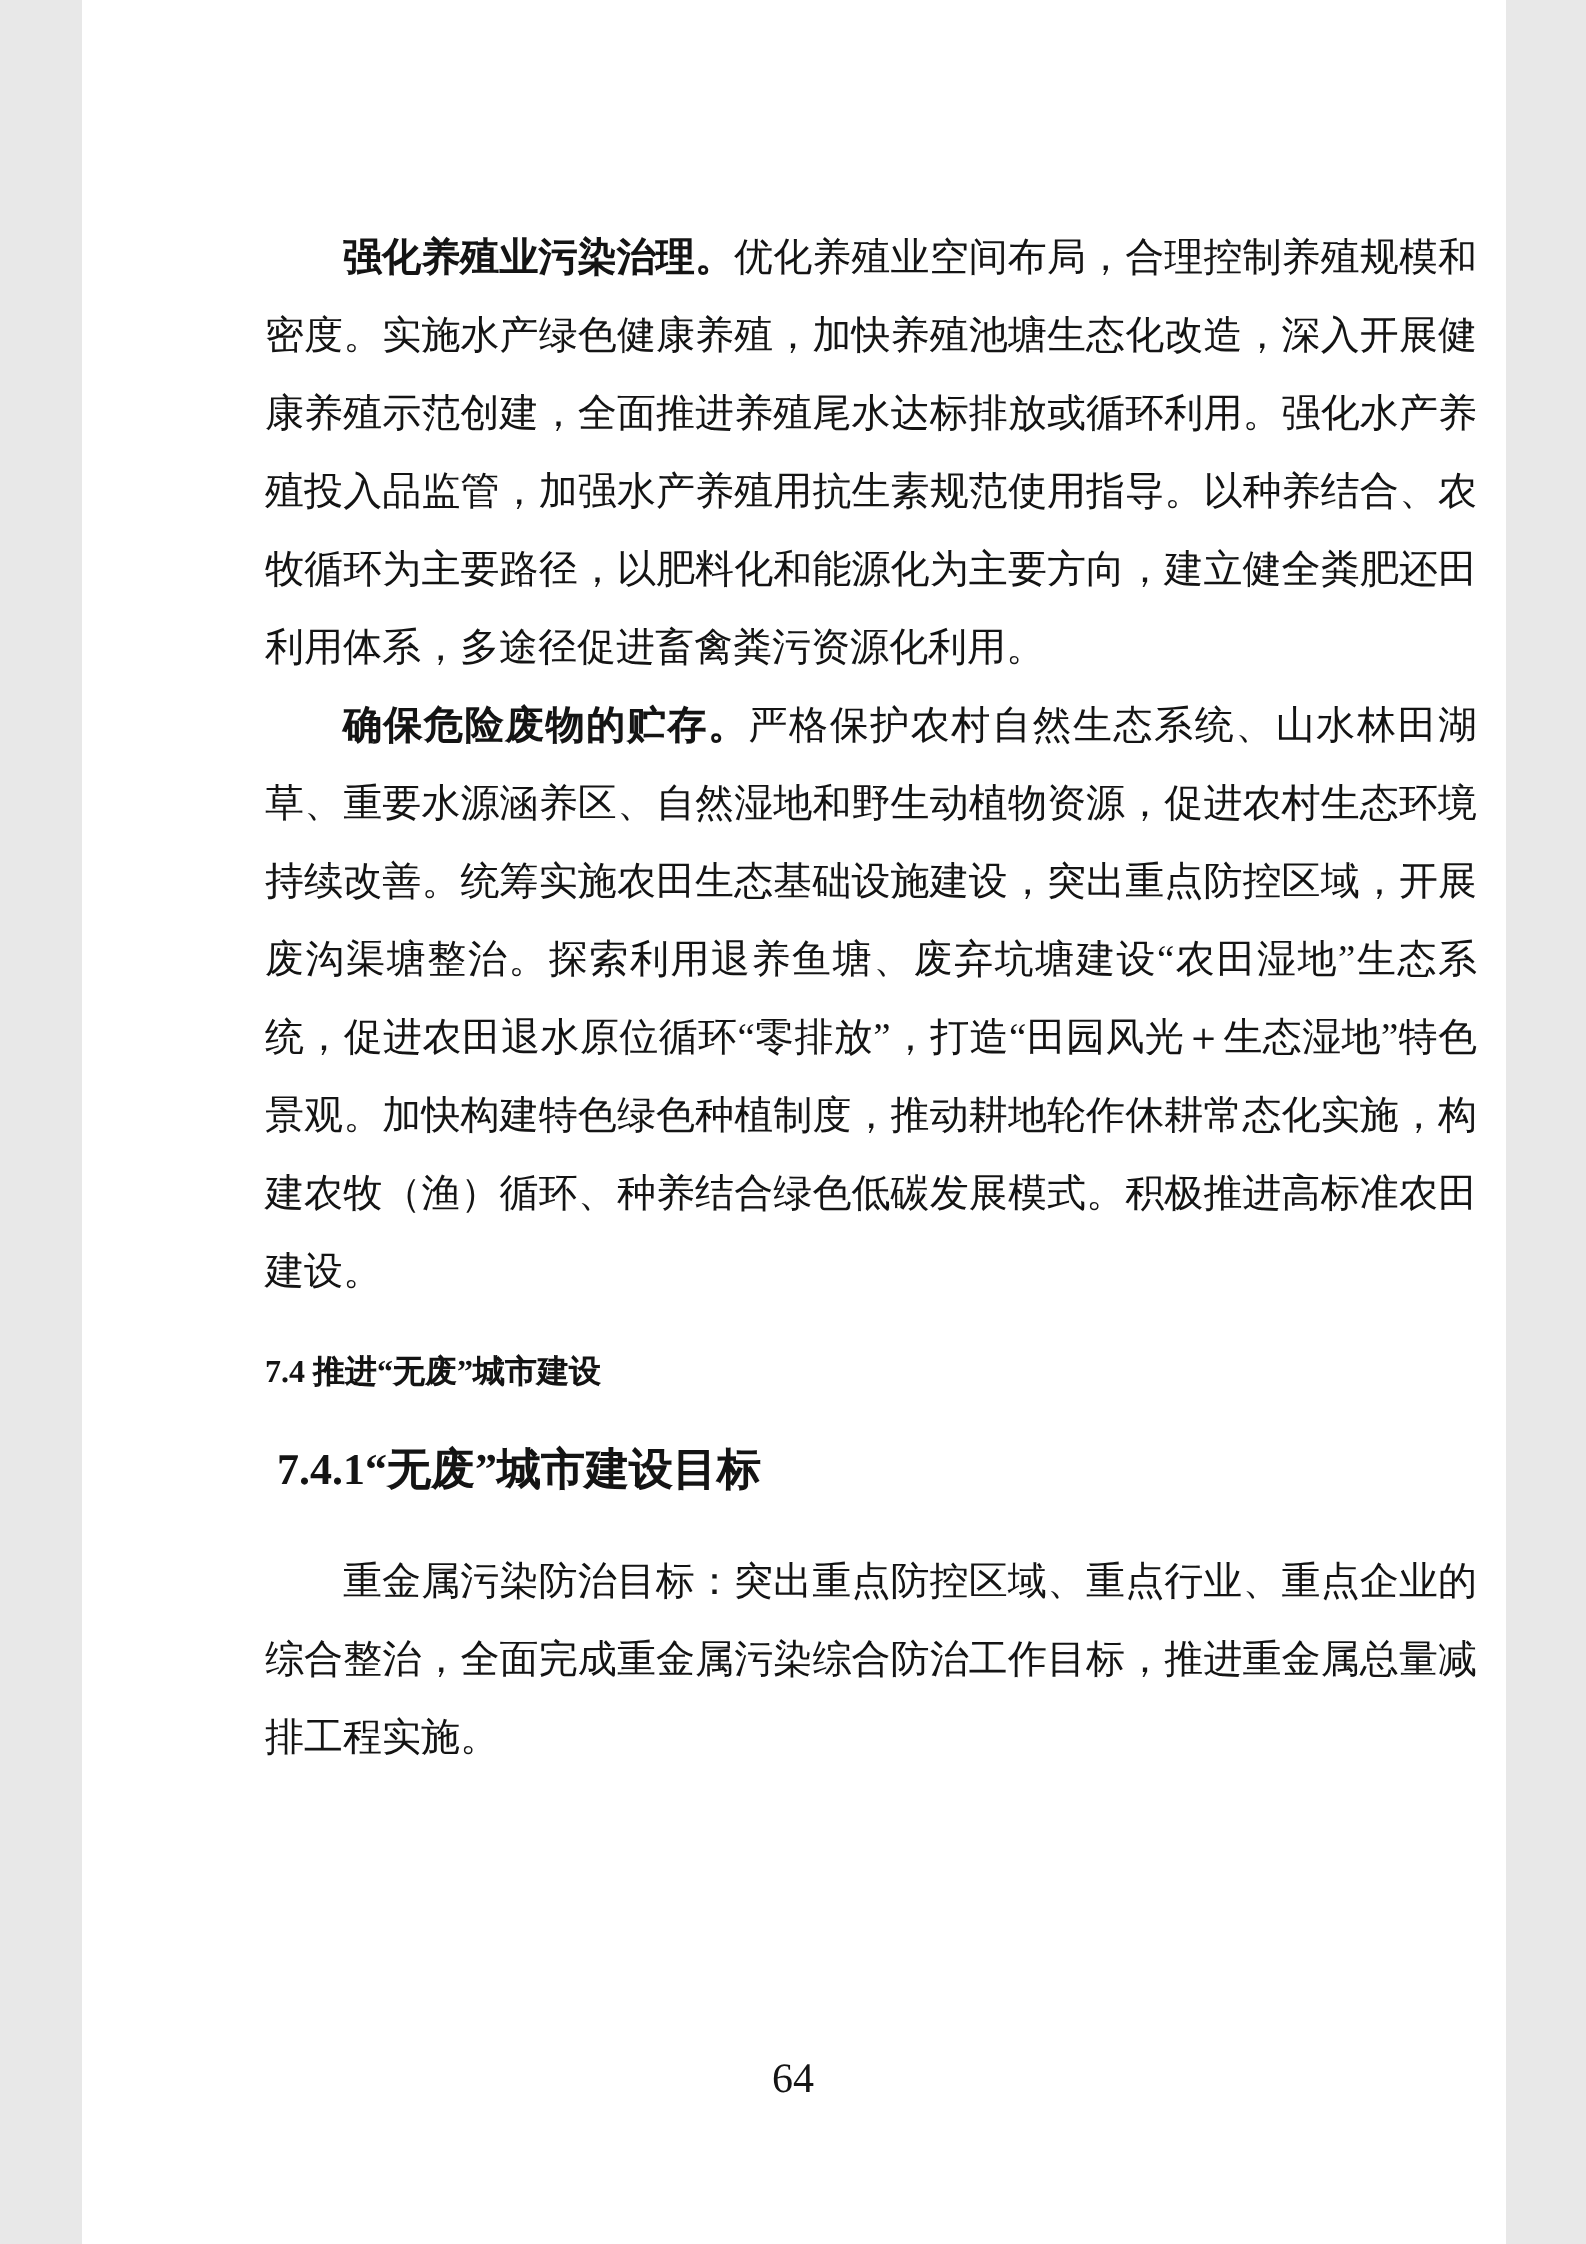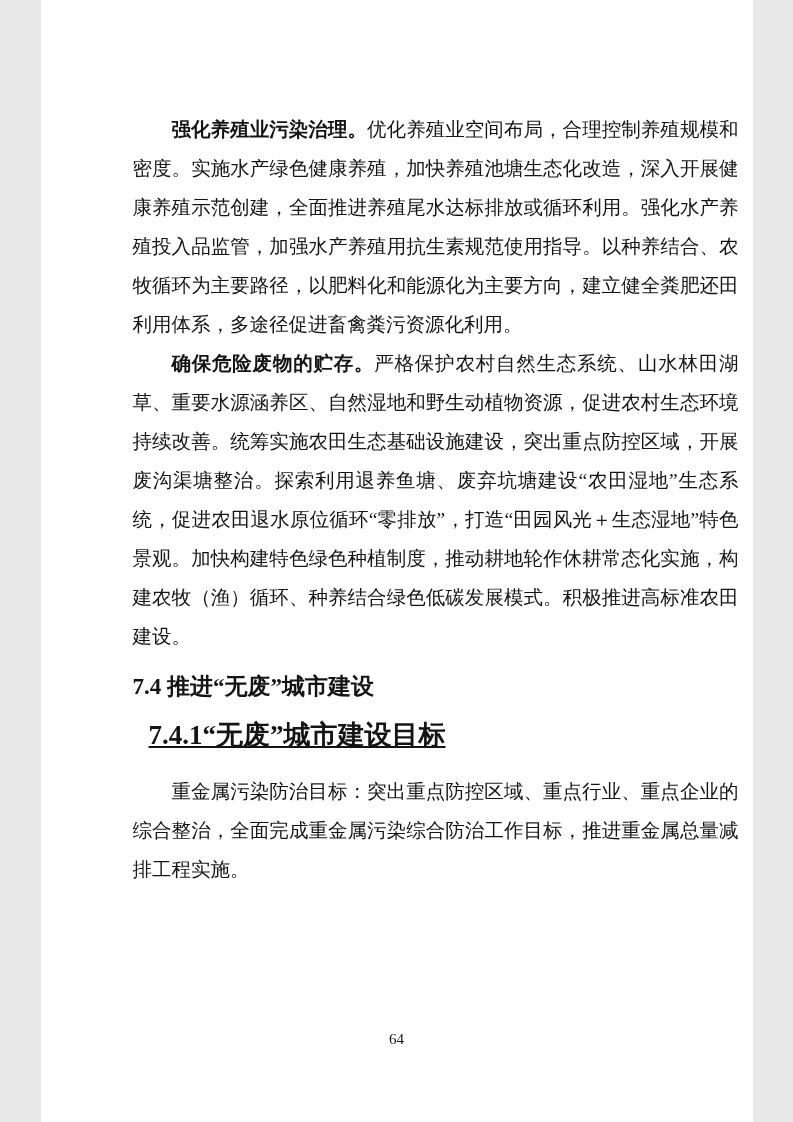--- a/index.html
+++ b/index.html
@@ -30,43 +30,42 @@
   .content p {
     margin: 0;
     padding: 0;
     text-indent: 2em;
     word-break: break-all;
   }
   .lead {
     font-weight: bold;
   }
   h1.section {
-    font-size: 23px;
+    font-size: 16px;
     line-height: 30px;
     font-weight: bold;
     margin: 16px 0 0 0;
     text-indent: 0;
     text-align: left;
   }
   h2.subsection {
-    font-size: 27px;
+    font-size: 22px;
     line-height: 28px;
     font-weight: bold;
-    margin: 19px 0 23px 16px;
+    margin: 19px 0 23px 6px;
     text-indent: 0;
     text-align: left;
-    text-decoration: underline;
   }
   .page-number {
     position: absolute;
     left: 0;
     top: 1026px;
     width: 100%;
     text-align: center;
-    font-size: 15px;
+    font-size: 21px;
     line-height: 26px;
     color: #141414;
   }
 </style>
 </head>
 <body>
 
 <div class="page">
   <div class="content">
 

